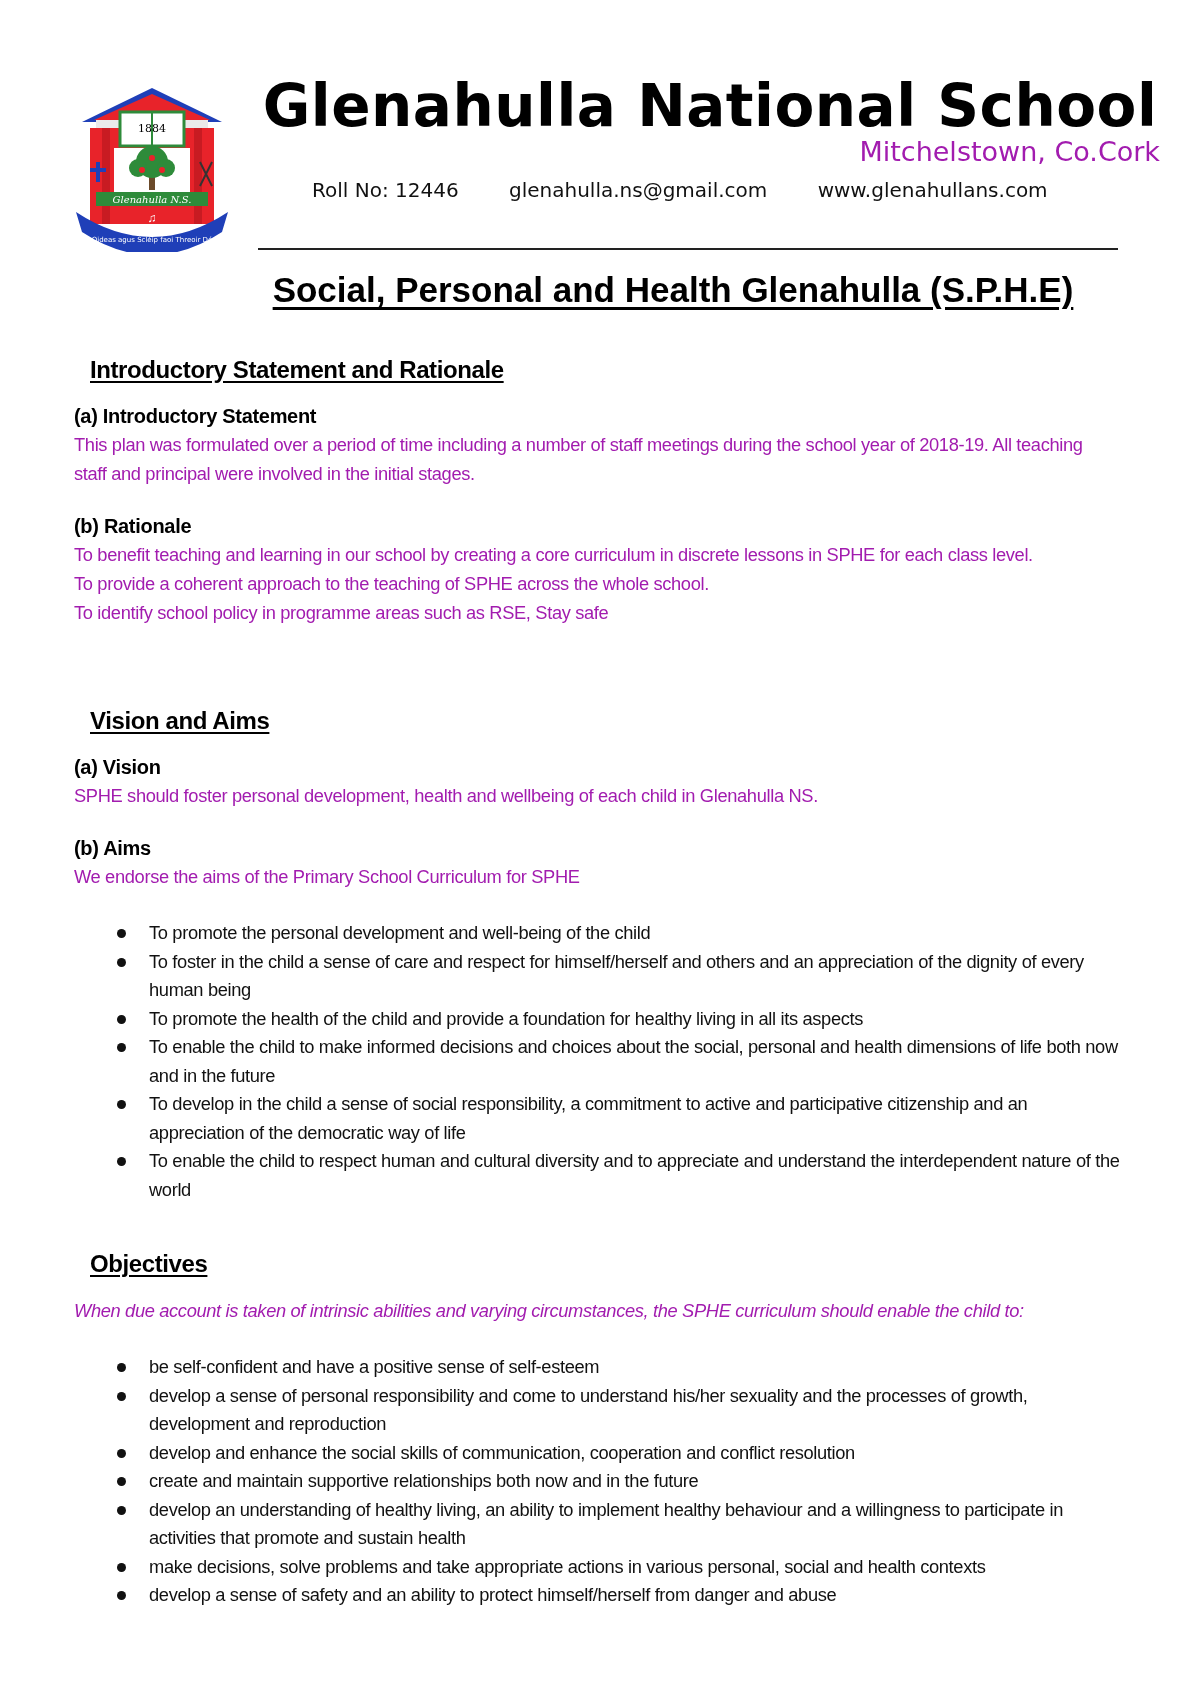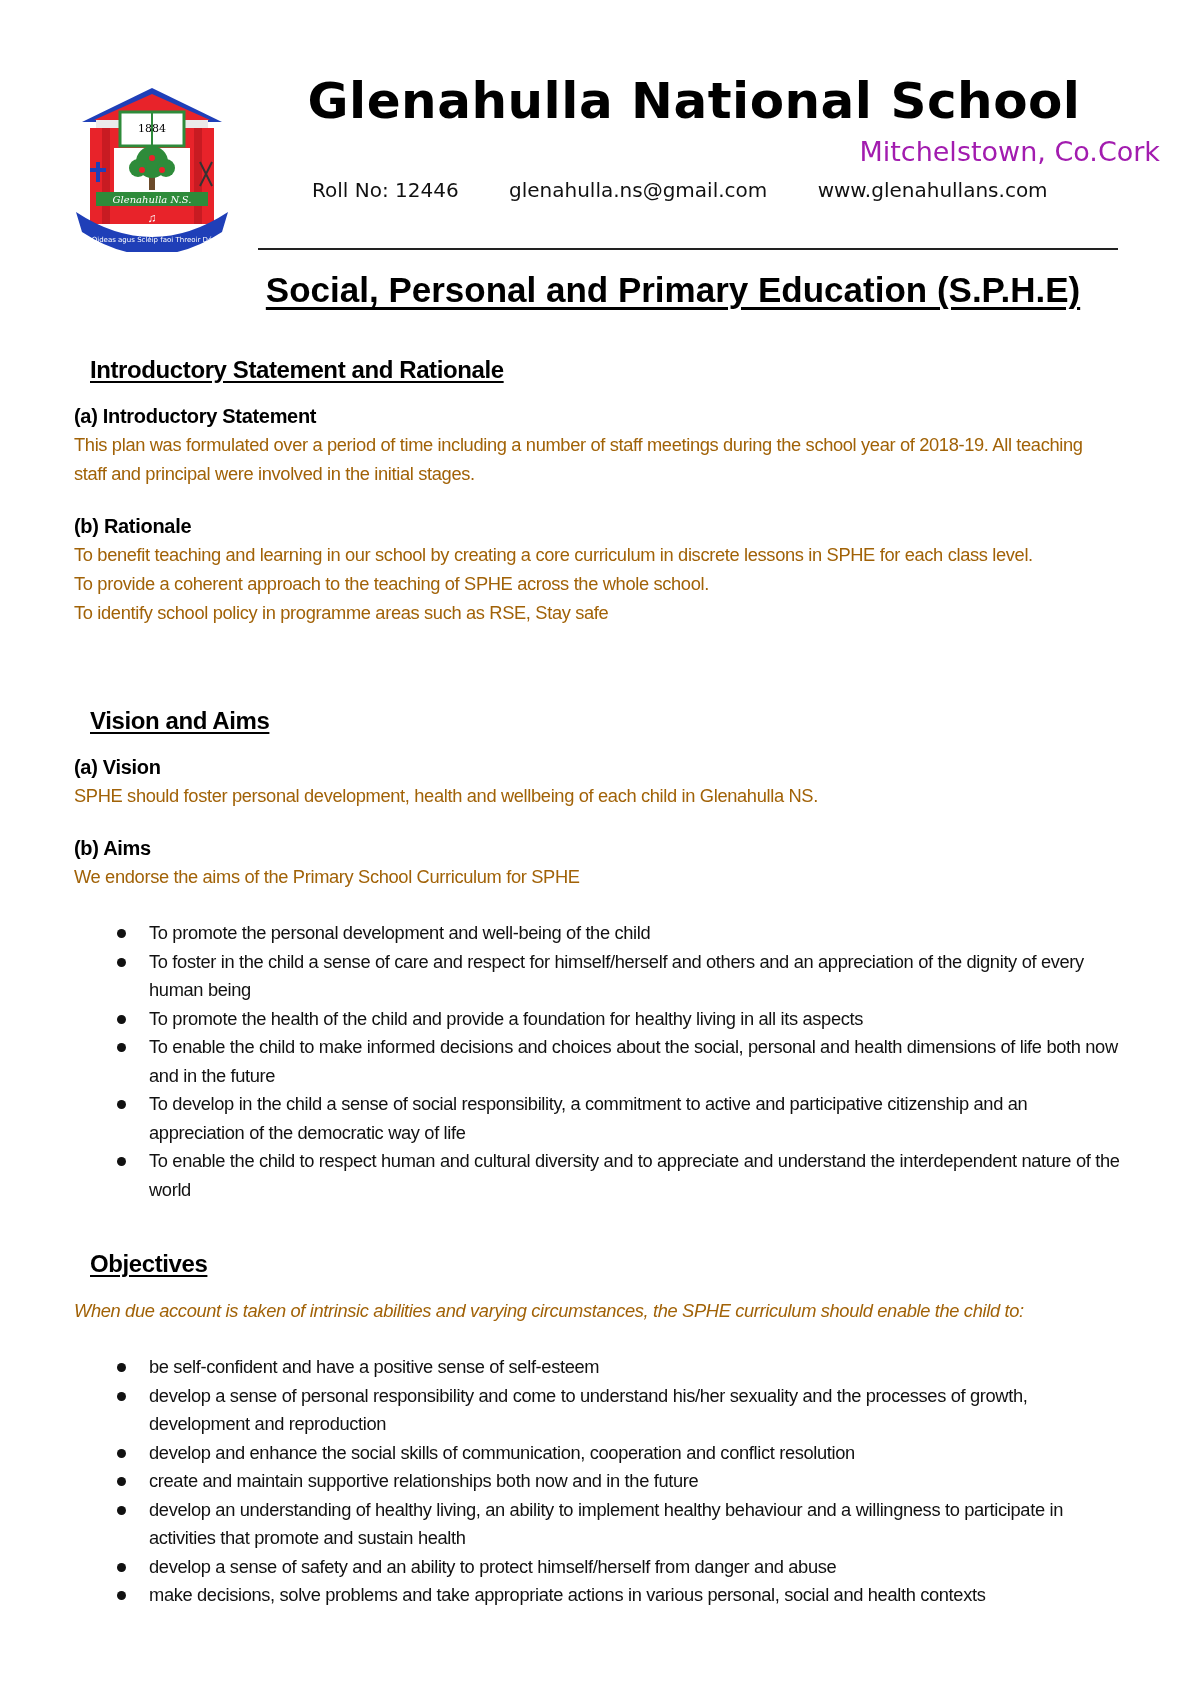--- a/index.html
+++ b/index.html
@@ -5,22 +5,22 @@
   html, body { margin: 0; padding: 0; background: #ffffff; }
   body {
     width: 1186px; height: 1706px; position: relative; overflow: hidden;
     font-family: "Liberation Sans", sans-serif; color: #111;
   }
   .page { position: absolute; left: 0; top: 0; width: 1084px; height: 1706px; }
 
   
   .crest { position: absolute; left: 72px; top: 82px; width: 160px; height: 170px; }
   .school-name {
-    position: absolute; left: 244px; width: 900px; top: 72px; text-align: center;
-    font-family: "DejaVu Sans", sans-serif; font-weight: bold; font-size: 50px; letter-spacing: 0.5px;
+    position: absolute; left: 260px; width: 900px; top: 72px; text-align: center;
+    font-family: "DejaVu Sans", sans-serif; font-weight: bold; font-size: 58px; letter-spacing: 0.5px;
     color: #000;
   }
   .school-town {
     position: absolute; left: 260px; width: 900px; top: 136px; text-align: right;
     font-family: "DejaVu Sans", sans-serif; font-weight: normal; font-size: 27px; color: #a21caf;
   }
   .contact-row {
     position: absolute; left: 312px; top: 178px; font-family: "DejaVu Sans", sans-serif;
     font-size: 20px; color: #111; white-space: nowrap;
   }
@@ -33,21 +33,21 @@
     text-decoration: underline; text-underline-offset: 5px; text-decoration-thickness: 3px; color: #000;
   }
 
   
   .content { position: absolute; left: 74px; top: 338px; width: 1052px; }
   .h1 {
     font-weight: bold; font-size: 24px; text-decoration: underline; text-underline-offset: 3px;
     letter-spacing: -0.4px; margin: 16px; line-height: 32px; color: #000;
   }
   .h2 { font-weight: bold; font-size: 20px; margin: 0; line-height: 28px; letter-spacing: -0.3px; color: #000; }
-  .p { font-size: 18.3px; margin: 0; line-height: 29px; letter-spacing: -0.35px; color: #a16207; }
+  .p { font-size: 18.3px; margin: 0; line-height: 29px; letter-spacing: -0.35px; color: #a21caf; }
   .gap-s { height: 24px; }
   .gap-m { height: 28px; }
   .gap-l { height: 62px; }
   .justify { text-align: justify; font-style: italic; }
 
   ul.bullets { list-style: none; margin: 0; padding: 0; }
   ul.bullets li { position: relative; padding-left: 75px; font-size: 18.3px; line-height: 28.5px; letter-spacing: -0.35px; }
   ul.bullets li .dot {
     position: absolute; left: 43px; top: 10px; width: 9px; height: 9px; border-radius: 50%; background: #111;
   }
@@ -95,21 +95,21 @@
 
   <div class="school-name">Glenahulla National School</div>
   <div class="school-town">Mitchelstown, Co.Cork</div>
   <div class="contact-row">
     <span>Roll No: 12446</span>
     <span>glenahulla.ns@gmail.com</span>
     <span style="margin-right:6px">www.glenahullans.com</span>
   </div>
   <div class="rule"></div>
 
-  <div class="doc-title">Social, Personal and Primary Education (S.P.H.E)</div>
+  <div class="doc-title">Social, Personal and Health Glenahulla (S.P.H.E)</div>
 
   <div class="content">
 
     <div class="h1">Introductory Statement and Rationale</div>
     <div class="h2">(a) Introductory Statement</div>
     <p class="p" style="padding-right:30px">This plan was formulated over a period of time including a number of staff meetings during the school year of 2018-19. All teaching staff and principal were involved in the initial stages.</p>
     <div class="gap-s"></div>
     <div class="h2">(b) Rationale</div>
     <p class="p">To benefit teaching and learning in our school by creating a core curriculum in discrete lessons in SPHE for each class level.</p>
     <p class="p">To provide a coherent approach to the teaching of SPHE across the whole school.</p>
@@ -135,17 +135,17 @@
 
     <div class="h1">Objectives</div>
     <p class="p justify">When due account is taken of intrinsic abilities and varying circumstances, the SPHE curriculum should enable the child to:</p>
     <div class="gap-m"></div>
     <ul class="bullets">
       <li><span class="dot"></span><span>be self-confident and have a positive sense of self-esteem</span></li>
       <li><span class="dot"></span><span>develop a sense of personal responsibility and come to understand his/her sexuality and the processes of growth, development and reproduction</span></li>
       <li><span class="dot"></span><span>develop and enhance the social skills of communication, cooperation and conflict resolution</span></li>
       <li><span class="dot"></span><span>create and maintain supportive relationships both now and in the future</span></li>
       <li><span class="dot"></span><span>develop an understanding of healthy living, an ability to implement healthy behaviour and a willingness to participate in activities that promote and sustain health</span></li>
+      <li><span class="dot"></span><span>make decisions, solve problems and take appropriate actions in various personal, social and health contexts</span></li>
       <li><span class="dot"></span><span>develop a sense of safety and an ability to protect himself/herself from danger and abuse</span></li>
-      <li><span class="dot"></span><span>make decisions, solve problems and take appropriate actions in various personal, social and health contexts</span></li>
     </ul>
   </div>
 </div>
 
 </body></html>

